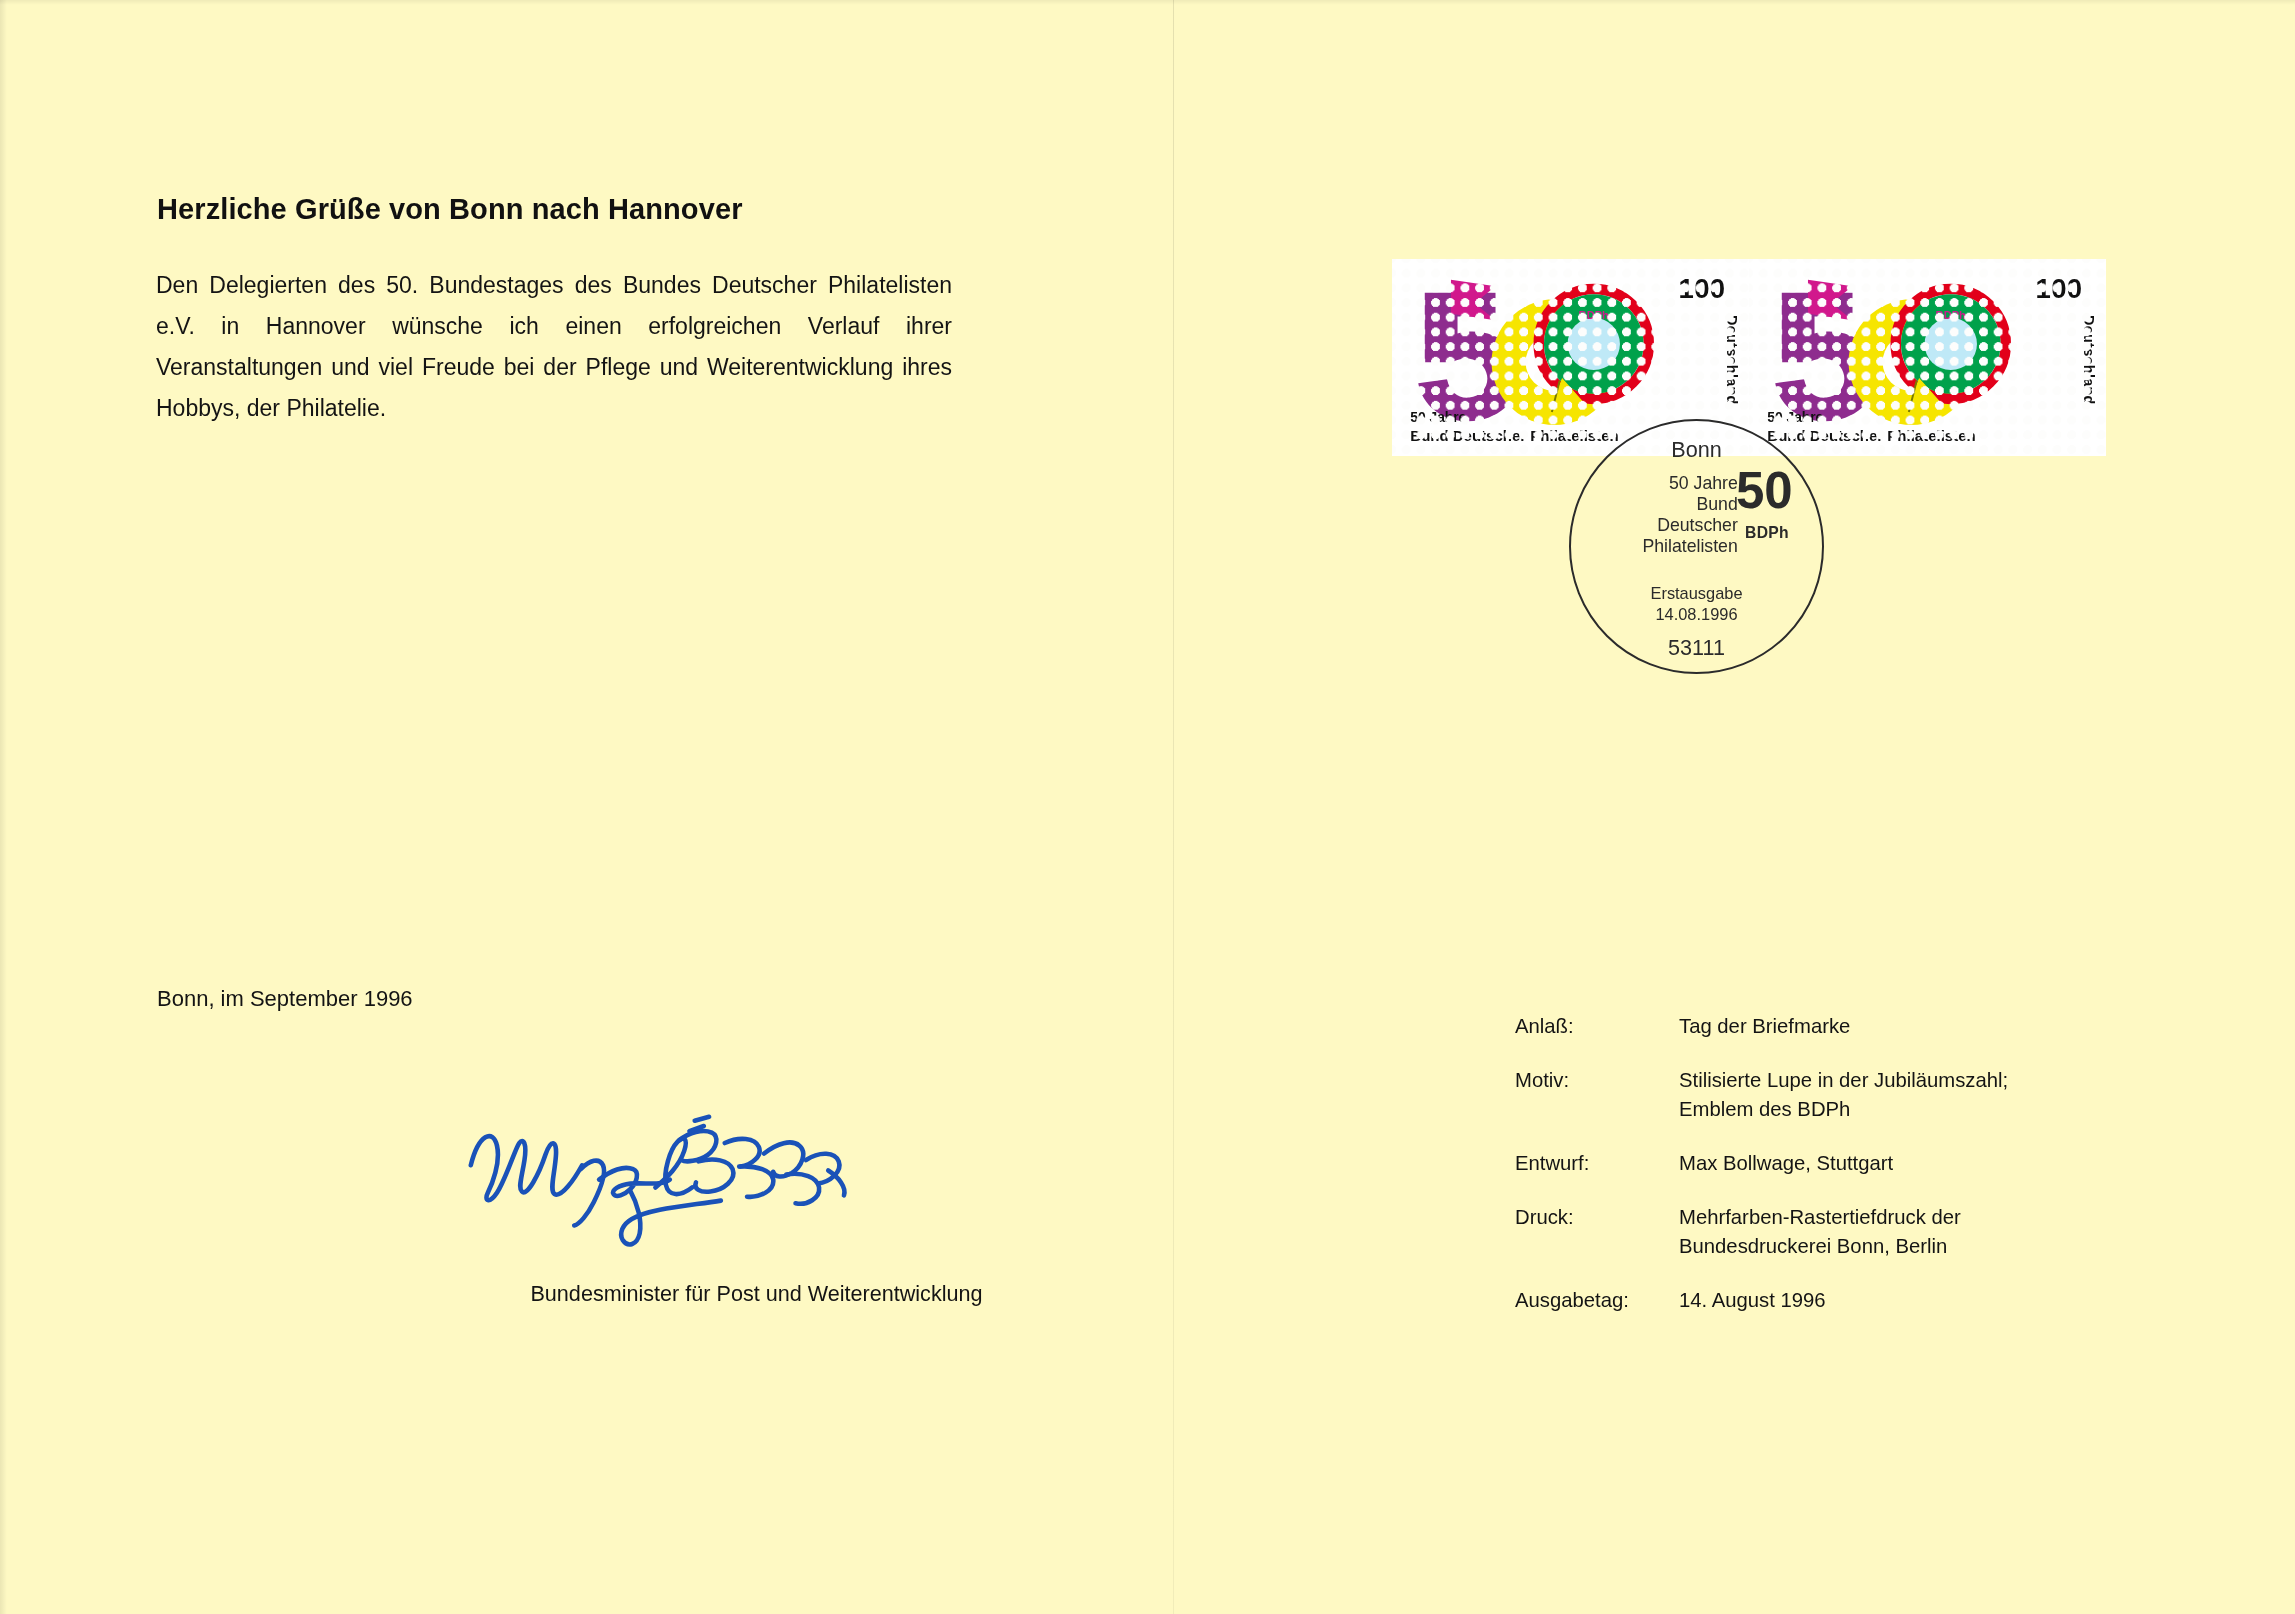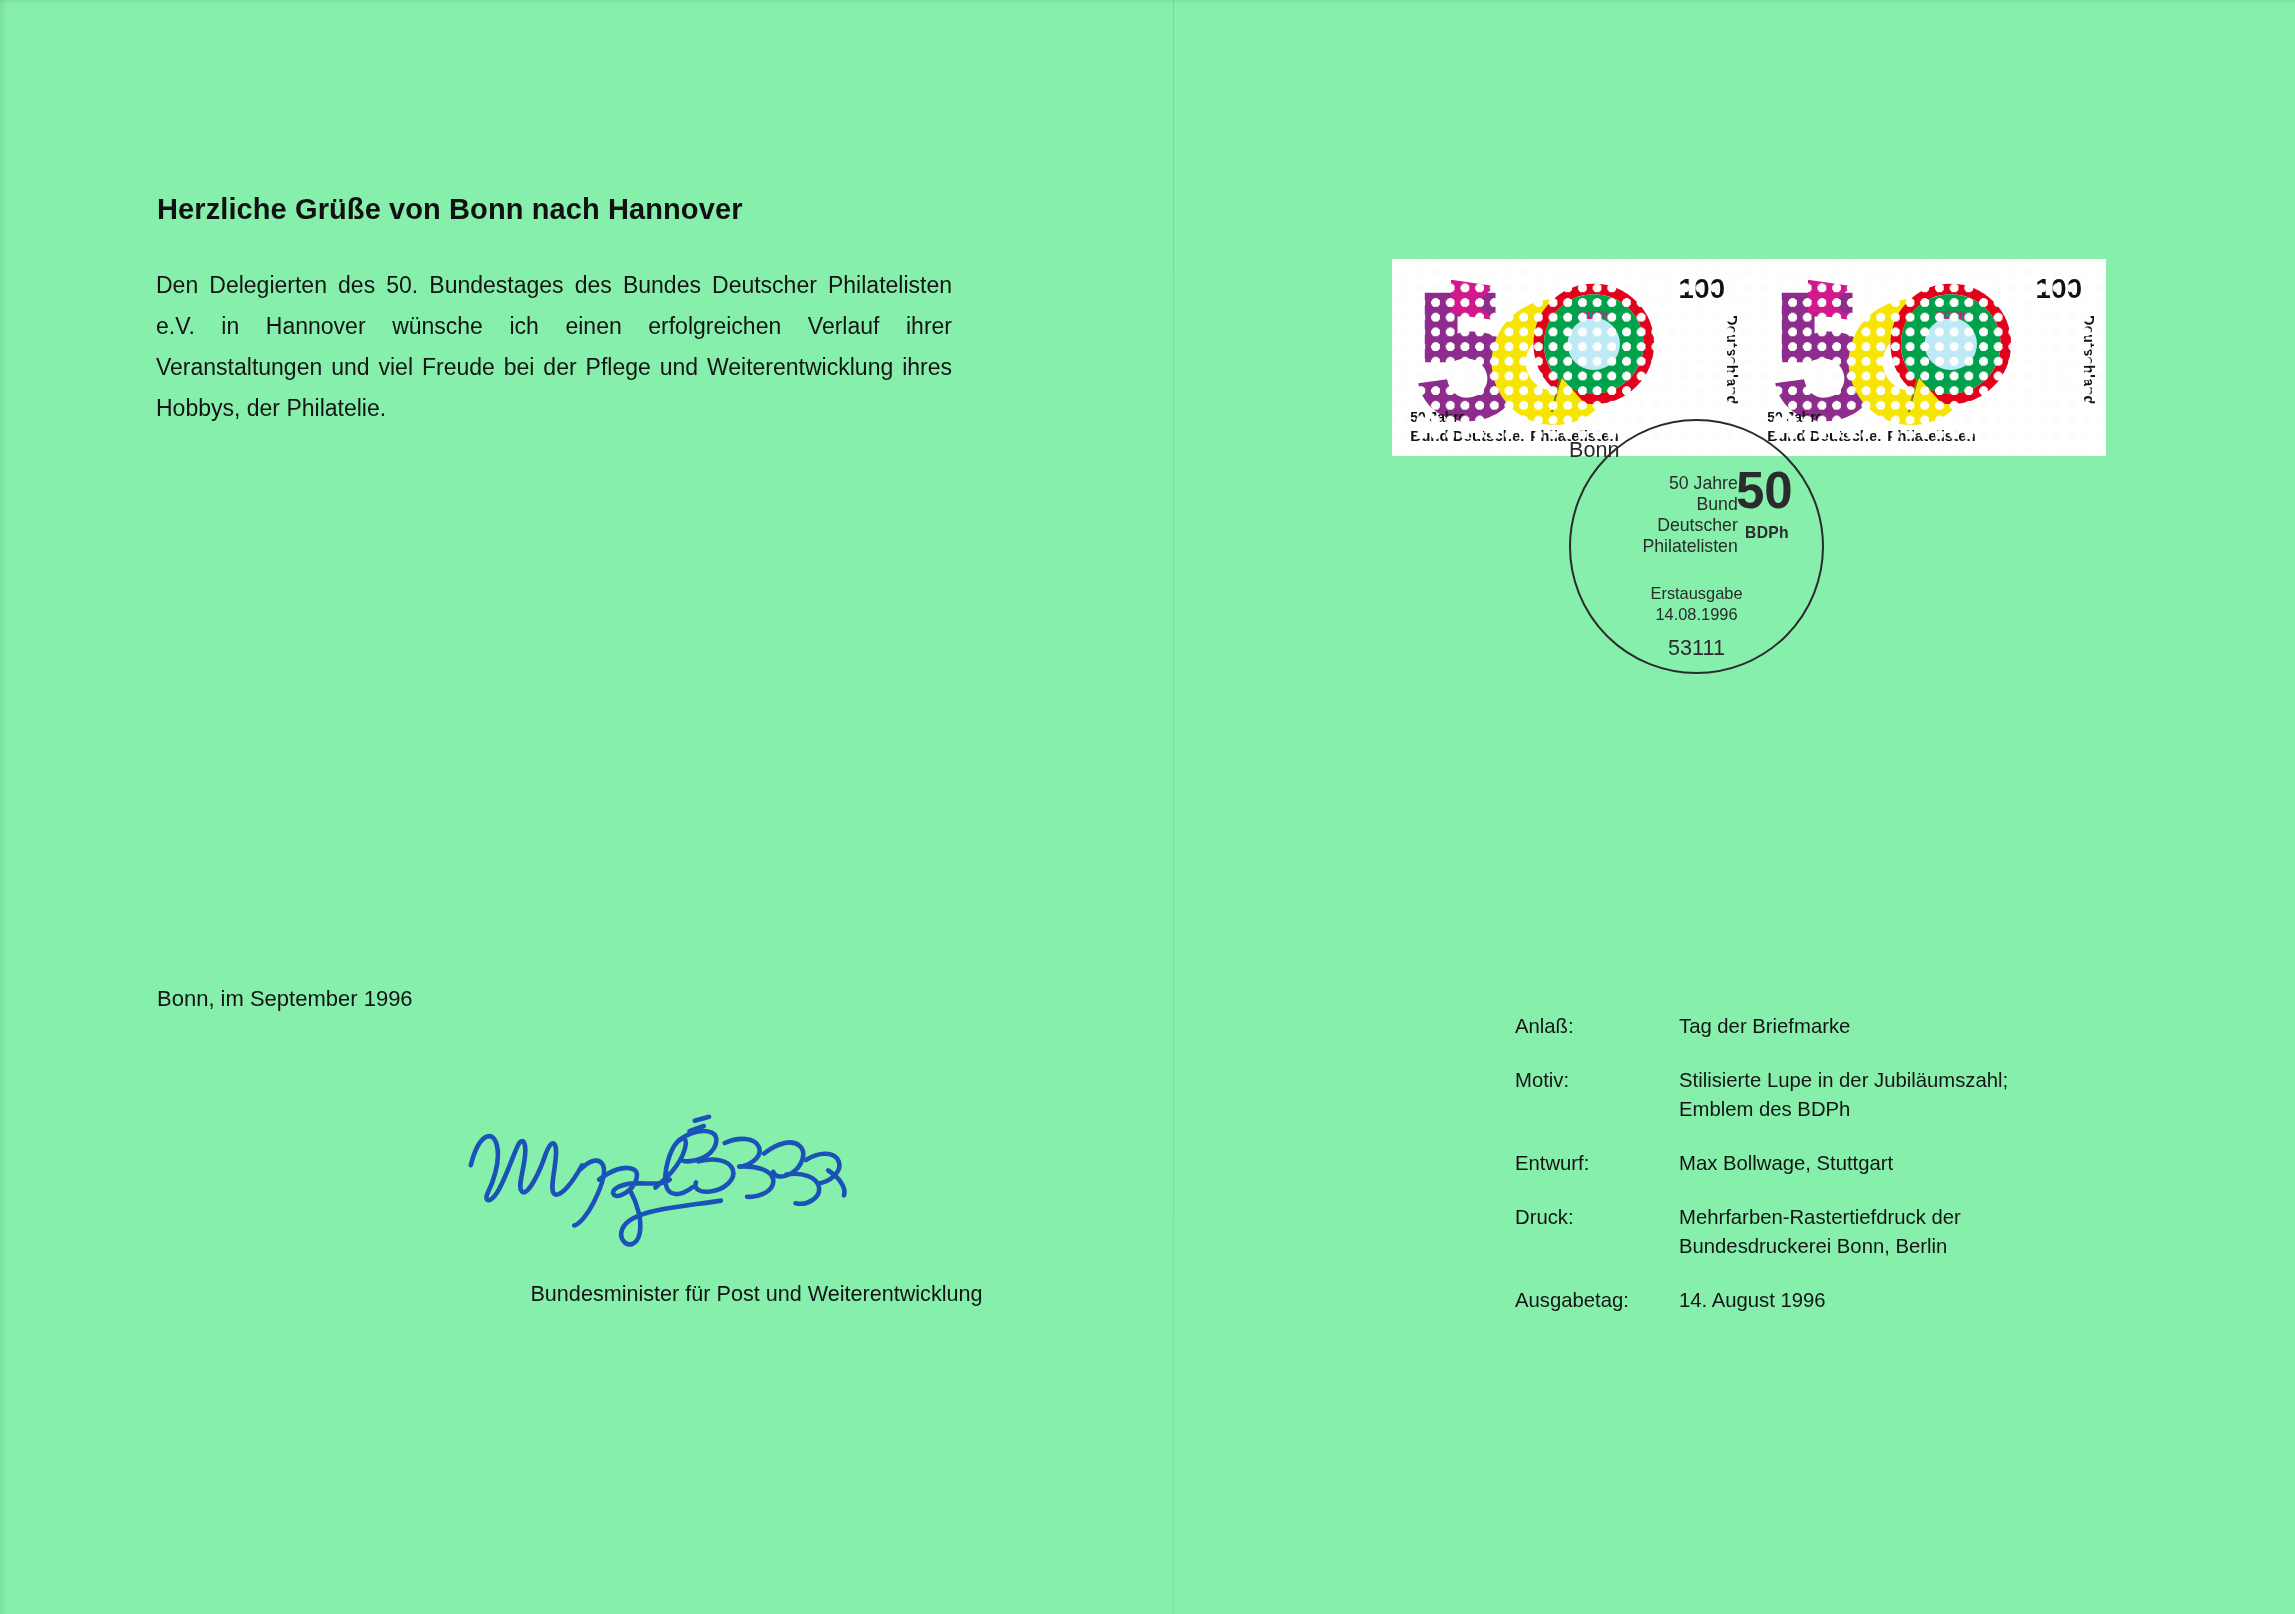--- a/index.html
+++ b/index.html
@@ -8,21 +8,21 @@
     background: #ffffff;
   }
   body {
     font-family: "Liberation Sans", sans-serif;
     color: #1a1a1a;
   }
   #page {
     position: relative;
     width: 2295px;
     height: 1615px;
-    background: #86efac;
+    background: #fef9c3;
     overflow: hidden;
   }
   
   .fold-line {
     position: absolute;
     left: 1173px;
     top: 0;
     width: 1.3px;
     height: 1615px;
     background: linear-gradient(to bottom, rgba(0,0,0,0.10), rgba(0,0,0,0.05));
@@ -163,20 +163,21 @@
   .pm-circle {
     position: absolute;
     inset: 0;
     border: 2px solid #2b2b2b;
     border-radius: 50%;
   }
   .pm-city {
     position: absolute;
     top: 18.3px;
     width: 100%;
+    text-align: center;
     font-size: 21.6px;
     color: #2b2b2b;
   }
   .pm-lines {
     position: absolute;
     left: 11.8px;
     top: 54px;
     width: 157px;
     text-align: right;
     font-size: 17.7px;

